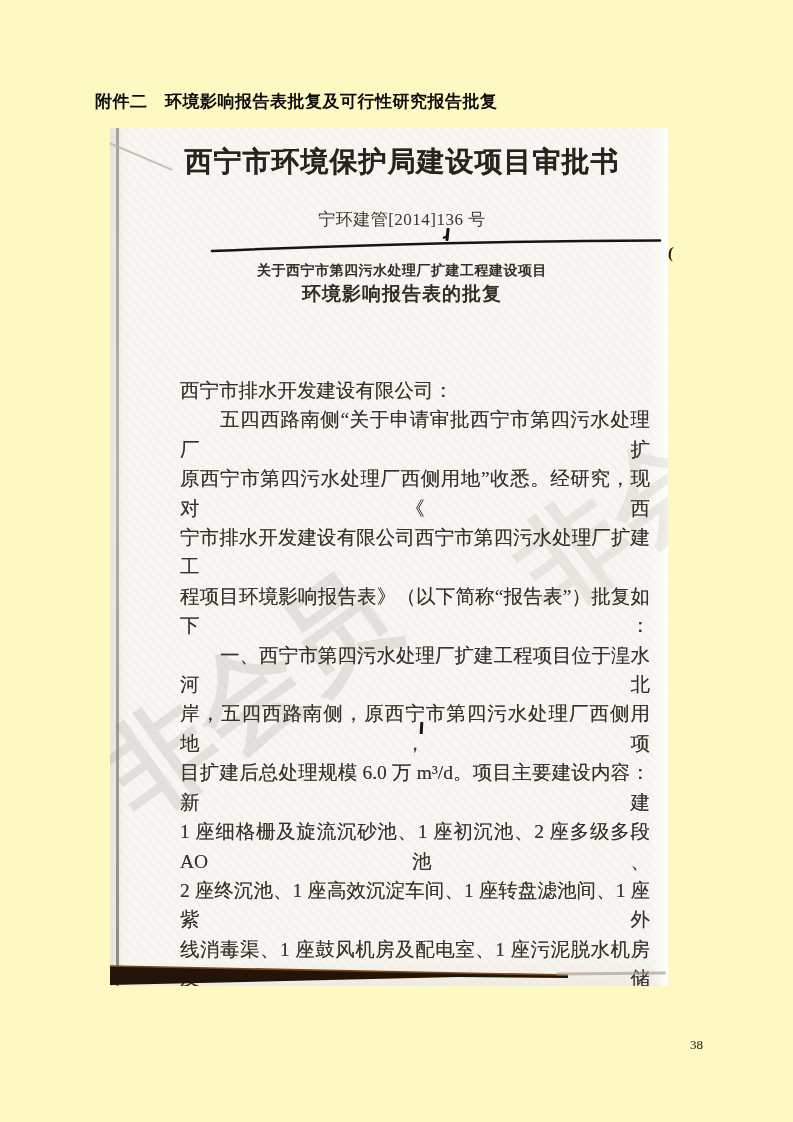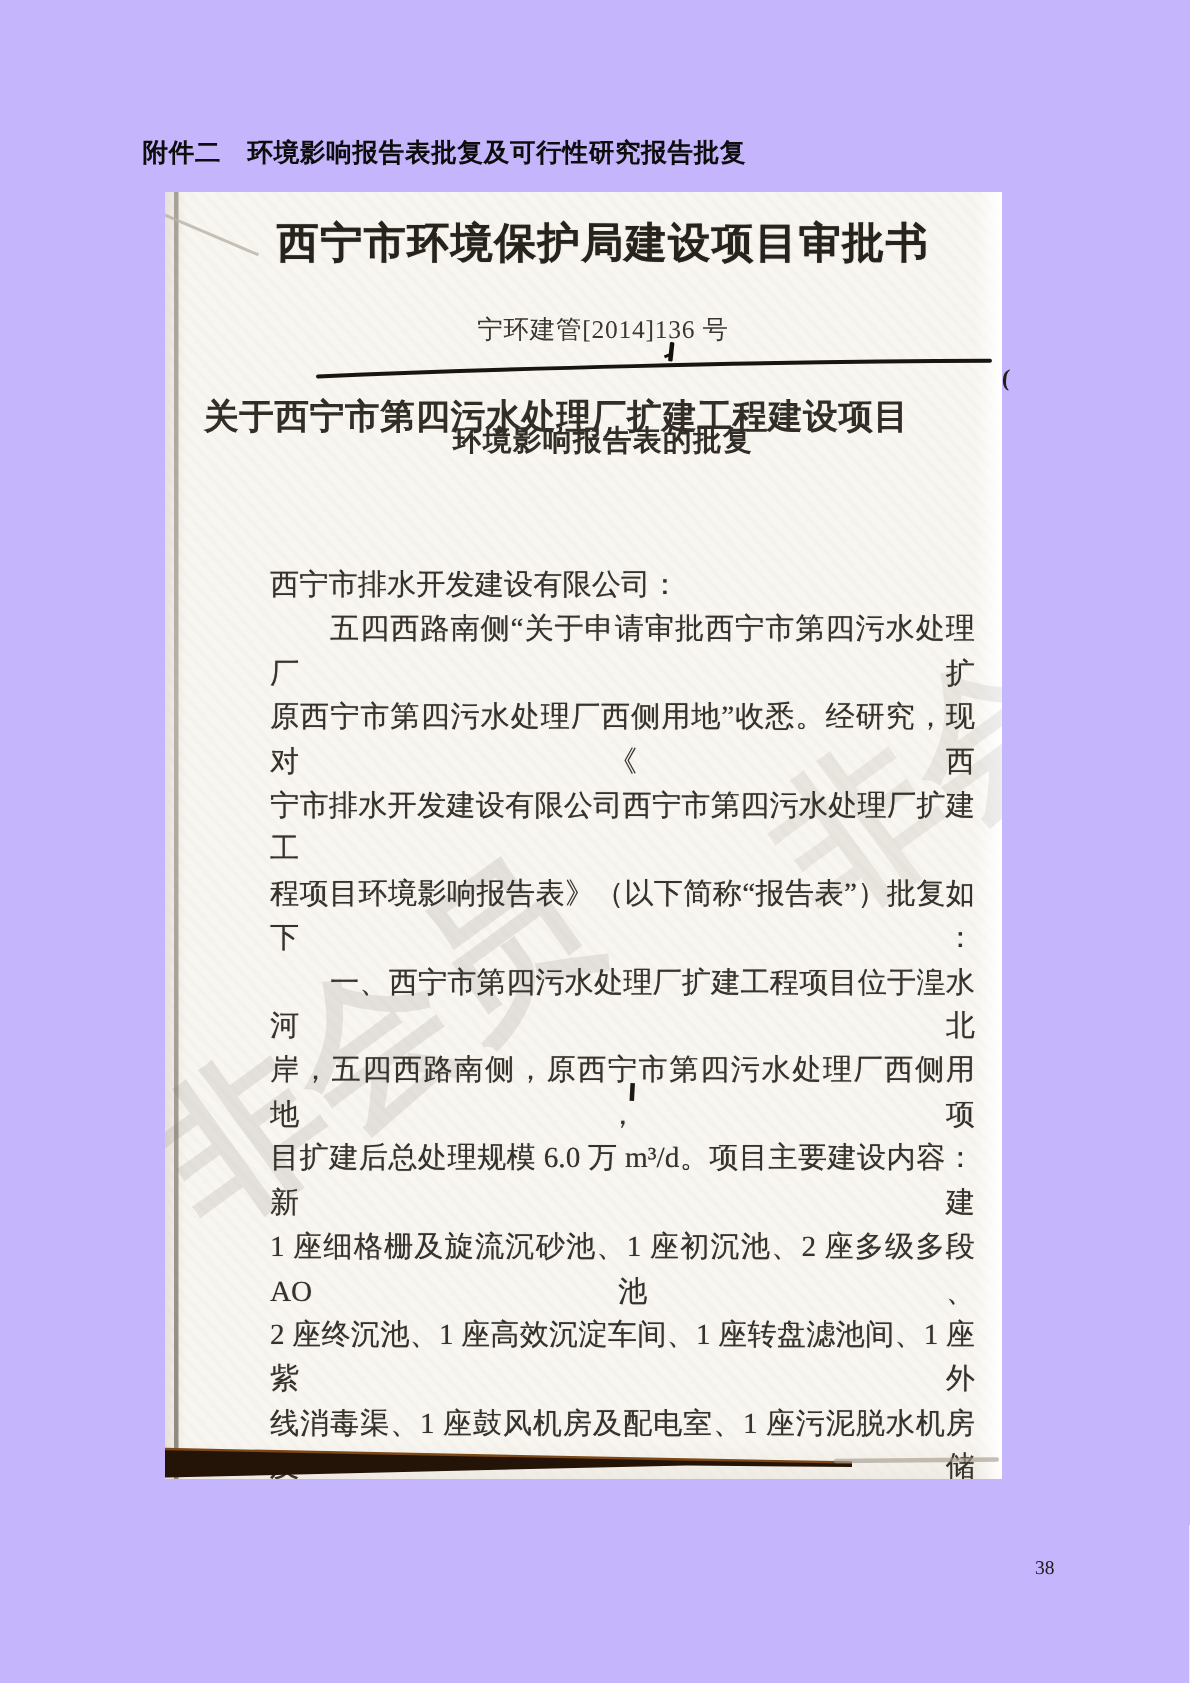--- a/index.html
+++ b/index.html
@@ -1,17 +1,17 @@
 <!DOCTYPE html>
 <html><head>
 <meta charset="utf-8">
 <style>
   * { margin:0; padding:0; box-sizing:border-box; }
   html,body { width:793px; height:1122px; background:#ffffff; font-family:"Liberation Serif","DejaVu Serif",serif; }
-  #canvas { position:relative; width:793px; height:1122px; background:#c4b5fd; overflow:hidden; }
+  #canvas { position:relative; width:793px; height:1122px; background:#fef9c3; overflow:hidden; }
 
   
   .att-header {
     position:absolute; left:95px; top:90px; width:560px;
     font-family:"Liberation Sans","DejaVu Sans",sans-serif;
     font-weight:bold; font-size:17px; color:#0d0d0d; letter-spacing:0.5px;
   }
 
   
   .scan {
@@ -47,21 +47,21 @@
   .ink-mark {
     position:absolute; left:336px; top:100px; width:3px; height:13px;
     background:#14100c; transform:rotate(6deg); border-radius:1px;
   }
   .ink-mark::after {
     content:""; position:absolute; left:-3px; top:8px; width:6px; height:2px;
     background:#14100c; transform:rotate(-28deg);
   }
   .subtitle-1 {
     position:absolute; left:26px; top:134px; width:532px;
-    text-align:left; font-size:23px; font-weight:bold; color:#322d26; letter-spacing:0.5px;
+    text-align:center; font-size:14px; font-weight:bold; color:#322d26; letter-spacing:0.5px;
   }
   .subtitle-2 {
     position:absolute; left:26px; top:153px; width:532px;
     text-align:center; font-size:19px; font-weight:bold; color:#322d26; letter-spacing:1px;
   }
 
   .body-block {
     position:absolute; left:70px; top:248px; width:470px;
     font-size:19.5px; color:#36312a; line-height:29.4px;
     text-shadow:0 0 0.5px rgba(54,49,42,0.55);

